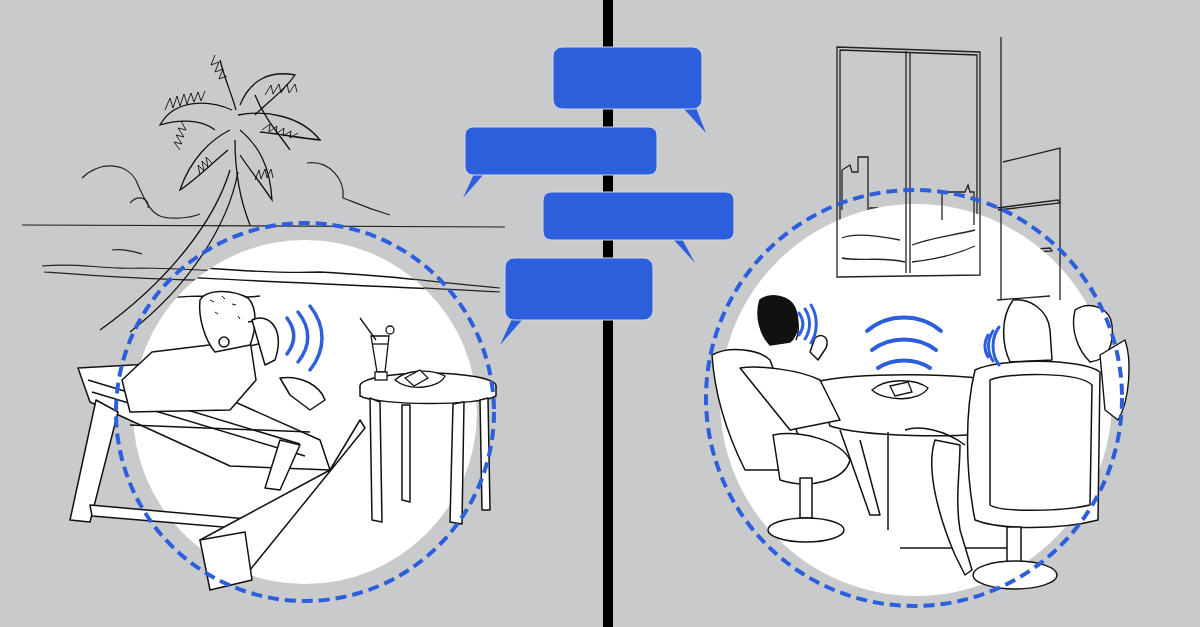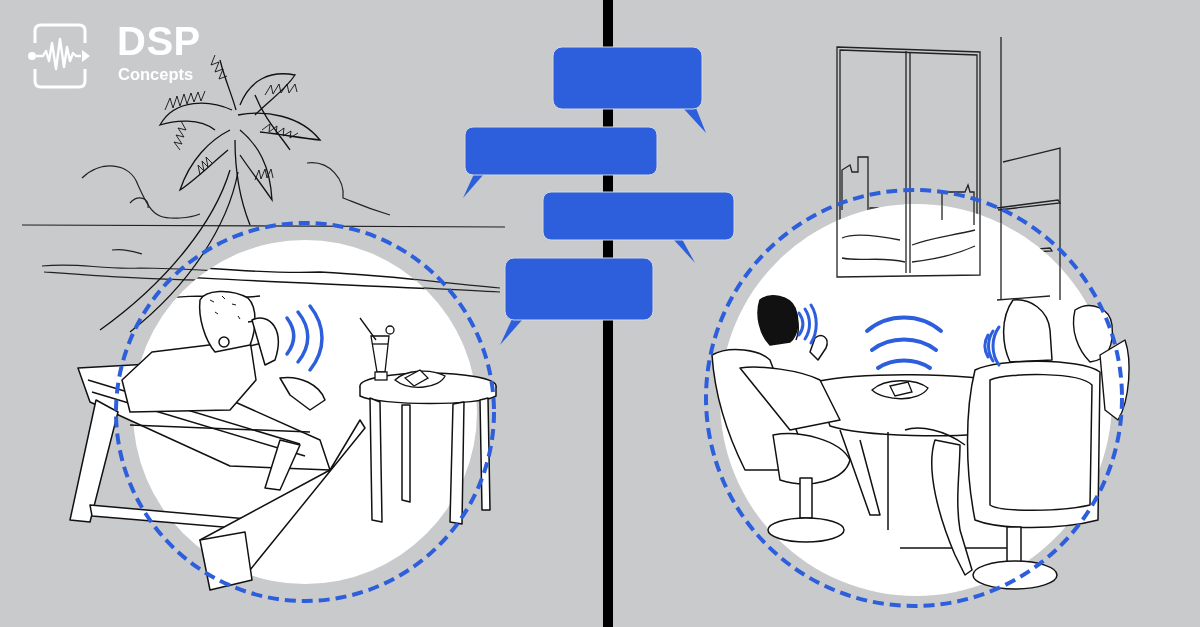--- a/index.html
+++ b/index.html
@@ -218,25 +218,14 @@
     <g>
       <path d="M673 239 L695 263 L682 239 Z" fill="#2d5fdc"></path>
       <rect x="543" y="192" width="191" height="48" rx="8" fill="#2d5fdc" stroke="#d6d8de" stroke-width="1"></rect>
     </g>
     <g>
       <path d="M512 319 L500 345 L523 319 Z" fill="#2d5fdc"></path>
       <rect x="505" y="258" width="148" height="62" rx="9" fill="#2d5fdc" stroke="#d6d8de" stroke-width="1"></rect>
     </g>
   </svg>
 
-  <div class="logo">
-    <svg width="66" height="66" viewBox="0 0 66 66" style="position:absolute;left:0;top:0;">
-      <path d="M8 20 L8 8 Q8 2 14 2 L52 2 Q58 2 58 8 L58 20" fill="none" stroke="#fff" stroke-width="3"></path>
-      <path d="M8 46 L8 58 Q8 64 14 64 L52 64 Q58 64 58 58 L58 46" fill="none" stroke="#fff" stroke-width="3"></path>
-      <circle cx="5" cy="33" r="4" fill="#fff"></circle>
-      <path d="M9 33 L16 33 L19 28 L22 38 L25 20 L29 46 L33 16 L37 44 L40 24 L43 38 L46 30 L49 33 L54 33" fill="none" stroke="#fff" stroke-width="2.4" stroke-linejoin="round"></path>
-      <path d="M55 27 L63 33 L55 39 Z" fill="#fff"></path>
-    </svg>
-    <div class="logo-title">DSP</div>
-    <div class="logo-sub">Concepts</div>
-  </div>
 
 </div>
 
 </body></html>

